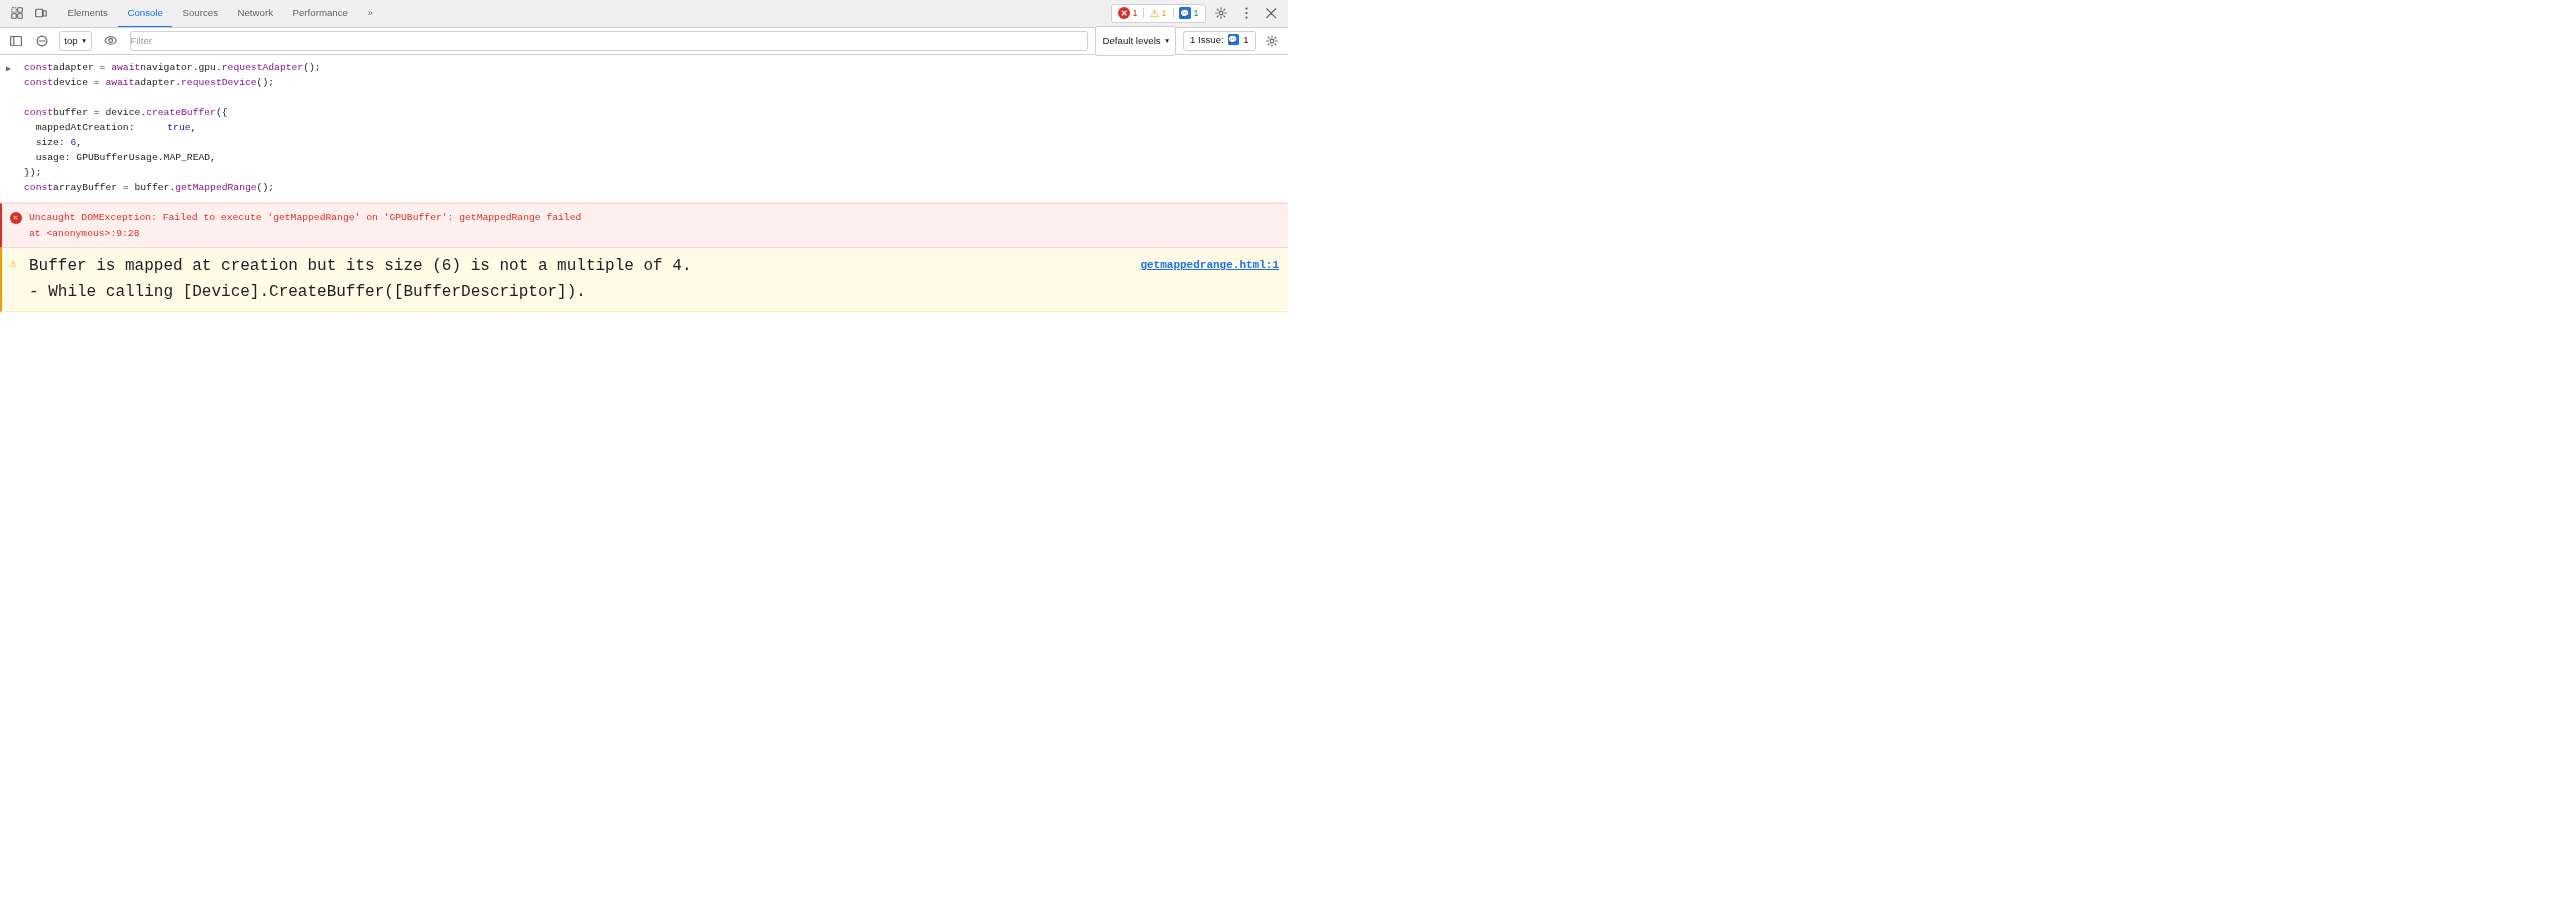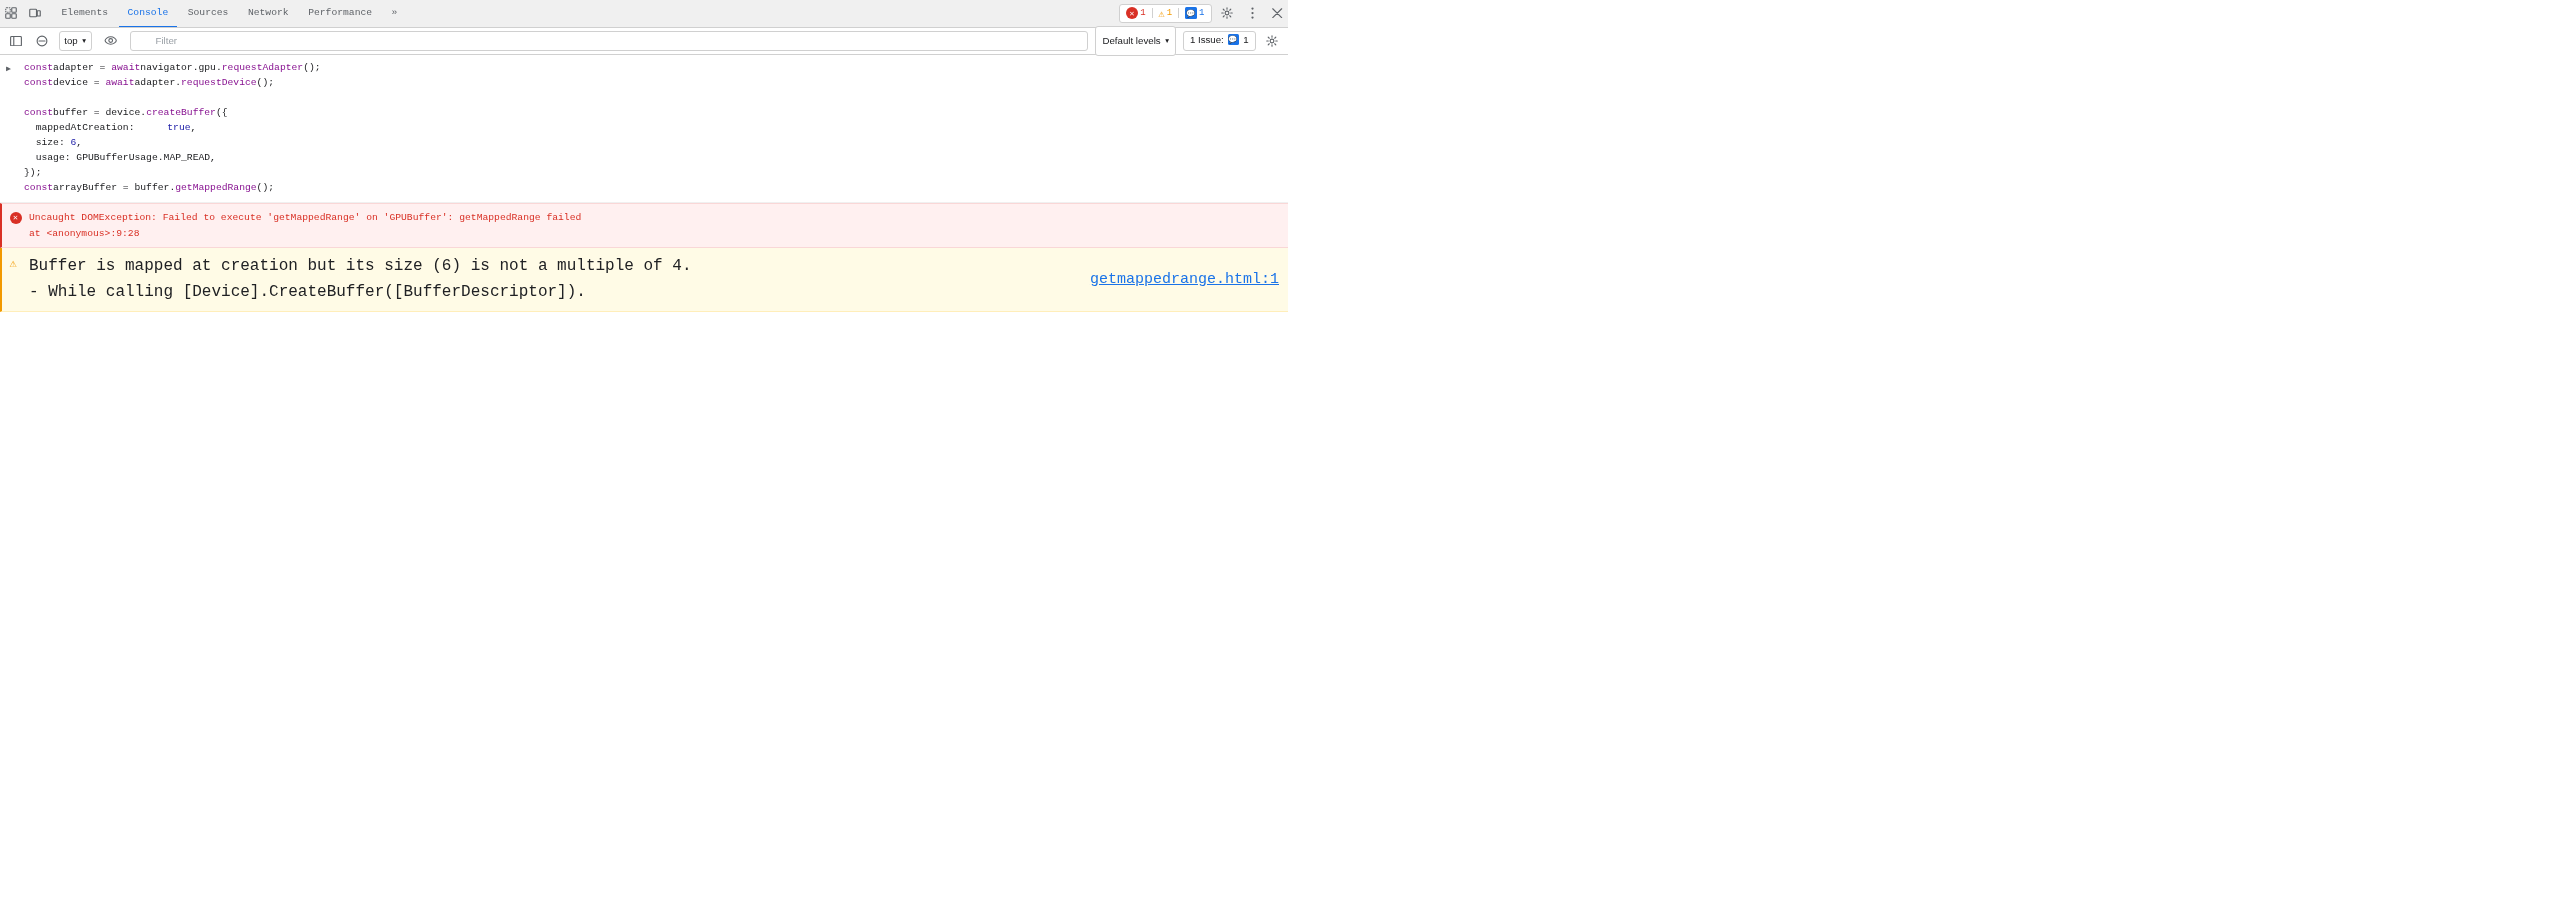--- a/index.html
+++ b/index.html
@@ -13,23 +13,22 @@
       font-size: 9.7px;
     }
 
     
     .tab-bar {
       display: flex;
       align-items: center;
       height: 27.6px;
       background: #f0f0f0;
       border-bottom: 0.7px solid #d0d0d0;
-      padding: 0 0;
+      padding: 0 6px;
       gap: 1.5px;
-      font-family: Liberation Mono, monospace;
     }
 
     .tab-bar-icons {
       display: flex;
       align-items: center;
       gap: 3px;
       margin-right: 6px;
     }
 
     .icon-btn {
@@ -153,21 +152,21 @@
       font-size: 9.7px;
       color: #202124;
       height: 19.4px;
     }
 
     .filter-input {
       flex: 1;
       height: 19.4px;
       border: 0.7px solid #d0d0d0;
       border-radius: 3px;
-      padding: 0 25px;
+      padding: 0 0;
       font-size: 9.7px;
       color: #202124;
       background: #fff;
       outline: none;
     }
 
     .filter-input::placeholder { color: #9aa0a6; }
 
     .default-levels {
       display: flex;
@@ -279,24 +278,25 @@
       font-family: 'Menlo', 'Monaco', 'Courier New', monospace;
       font-size: 16px;
       line-height: 1.6;
     }
 
     .warning-link {
       color: #1a73e8;
       text-decoration: underline;
       cursor: pointer;
       font-family: 'Menlo', 'Monaco', 'Courier New', monospace;
-      font-size: 15px;
+      font-size: 11px;
       white-space: nowrap;
       margin-left: 15px;
-      margin-top: 15px;
+      margin-top: 3px;
+      font-weight: bold;
     }
 
     
     .error-circle {
       width: 12px;
       height: 12px;
       background: #d93025;
       border-radius: 50%;
       display: inline-flex;
       align-items: center;

